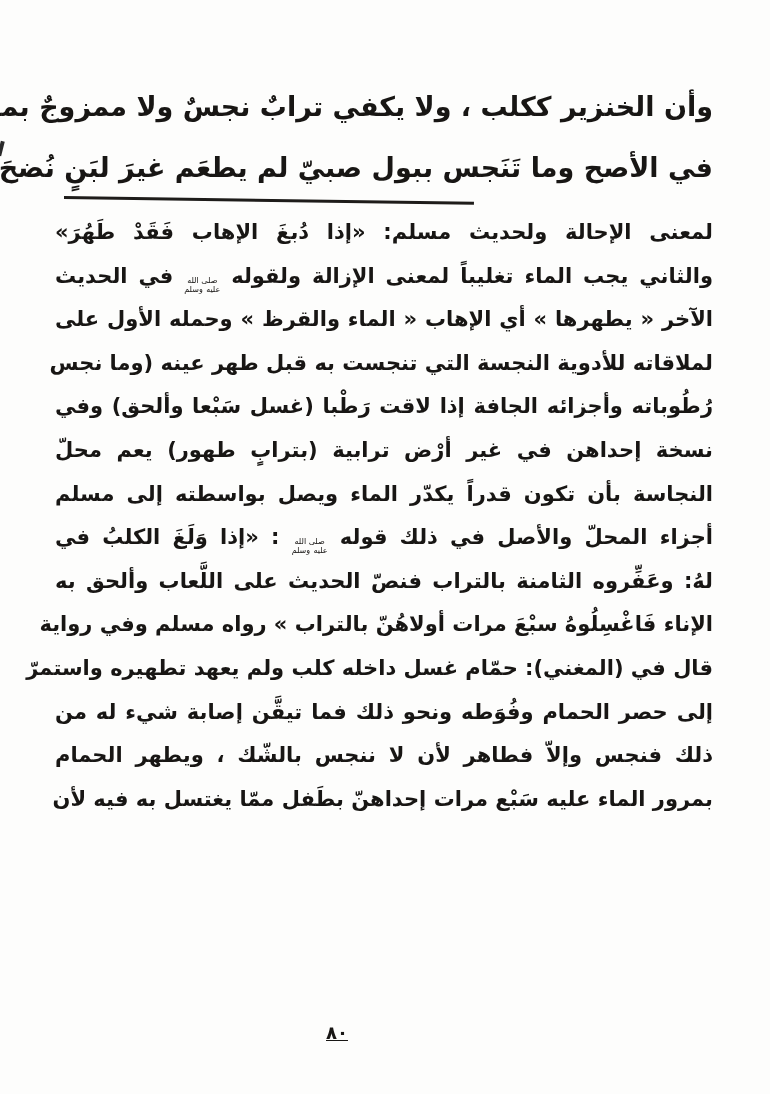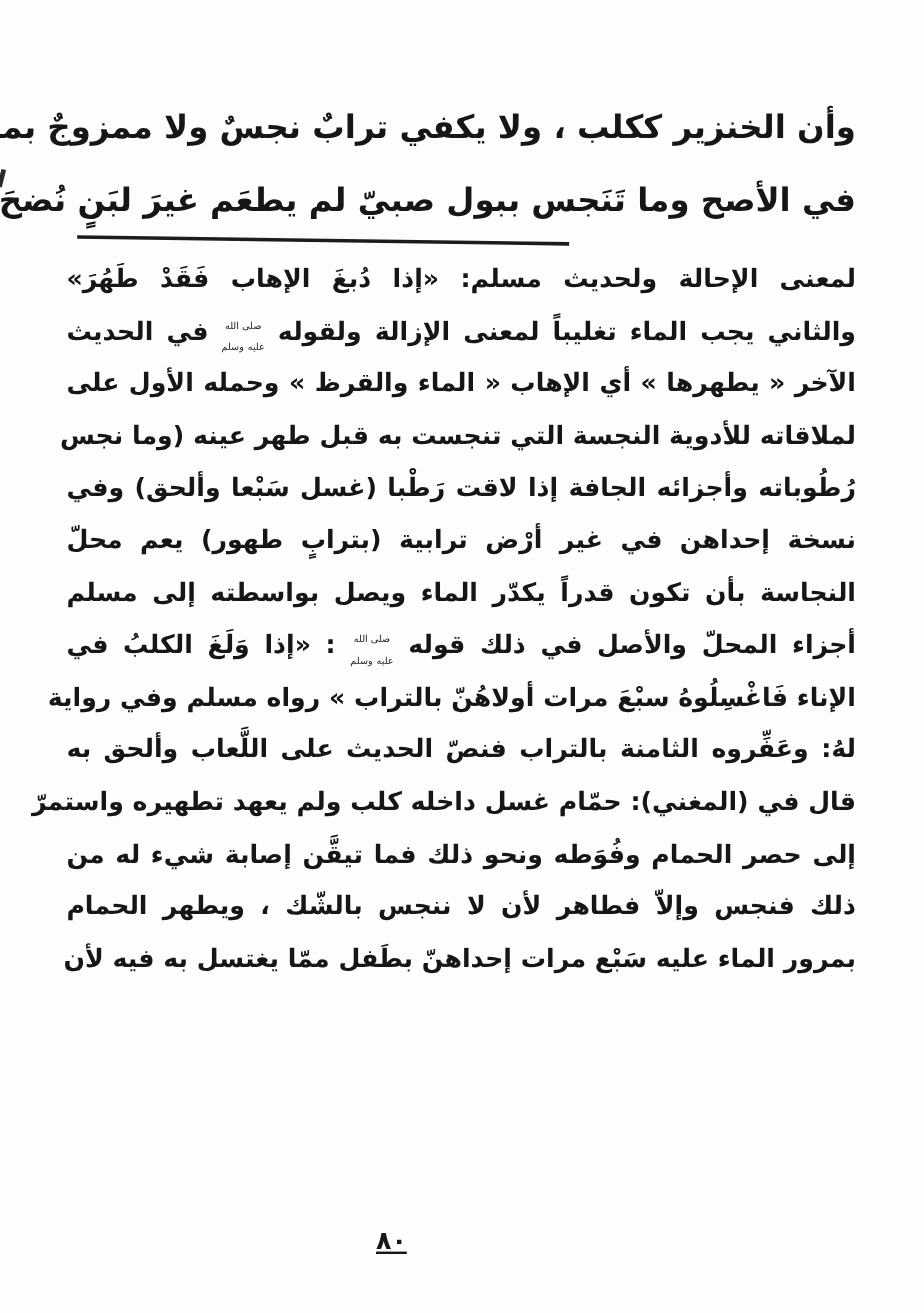--- a/index.html
+++ b/index.html
@@ -45,30 +45,30 @@
     text-align-last:justify;
     line-height:43.6px;
     height:43.6px;
     white-space:nowrap;
     overflow:visible;
   }
   .saw{
     display:inline-block;
     width:36px;
     font-size:8px;
-    line-height:18px;
+    line-height:9px;
     font-weight:400;
     text-align:center;
     vertical-align:-9px;
     white-space:normal;
   }
   .page-number{
     position:absolute;
-    top:1022px;left:313px;
-    font-size:21px;
+    top:1022px;left:326px;
+    font-size:18px;
     font-weight:700;
     direction:rtl;
     text-decoration:underline;
   }
   .scan-mark{
     position:absolute;
     top:141px;left:-1px;
     width:4px;height:15px;
     background:#2a2a2a;
     transform:rotate(14deg);
@@ -90,22 +90,22 @@
 
   <div class="commentary">
       <div class="cline">لمعنى الإحالة ولحديث مسلم: «إذا دُبغَ الإهاب فَقَدْ طَهُرَ»</div>
       <div class="cline">والثاني يجب الماء تغليباً لمعنى الإزالة ولقوله <span class="saw">صلى الله عليه وسلم</span> في الحديث</div>
       <div class="cline">الآخر « يطهرها » أي الإهاب « الماء والقرظ » وحمله الأول على</div>
       <div class="cline">لملاقاته للأدوية النجسة التي تنجست به قبل طهر عينه (وما نجس</div>
       <div class="cline">رُطُوباته وأجزائه الجافة إذا لاقت رَطْبا (غسل سَبْعا وألحق) وفي</div>
       <div class="cline">نسخة إحداهن في غير أرْض ترابية (بترابٍ طهور) يعم محلّ</div>
       <div class="cline">النجاسة بأن تكون قدراً يكدّر الماء ويصل بواسطته إلى مسلم</div>
       <div class="cline">أجزاء المحلّ والأصل في ذلك قوله <span class="saw">صلى الله عليه وسلم</span> : «إذا وَلَغَ الكلبُ في</div>
+      <div class="cline">لهُ: وعَفِّروه الثامنة بالتراب فنصّ الحديث على اللَّعاب وألحق به</div>
       <div class="cline">الإناء فَاغْسِلُوهُ سبْعَ مرات أولاهُنّ بالتراب » رواه مسلم وفي رواية</div>
-      <div class="cline">لهُ: وعَفِّروه الثامنة بالتراب فنصّ الحديث على اللَّعاب وألحق به</div>
       <div class="cline">قال في (المغني): حمّام غسل داخله كلب ولم يعهد تطهيره واستمرّ</div>
       <div class="cline">إلى حصر الحمام وفُوَطه ونحو ذلك فما تيقَّن إصابة شيء له من</div>
       <div class="cline">ذلك فنجس وإلاّ فطاهر لأن لا ننجس بالشّك ، ويطهر الحمام</div>
       <div class="cline">بمرور الماء عليه سَبْع مرات إحداهنّ بطَفل ممّا يغتسل به فيه لأن</div>
     </div>
 
   <div class="page-number">٨٠</div>
 
 </div>
 

